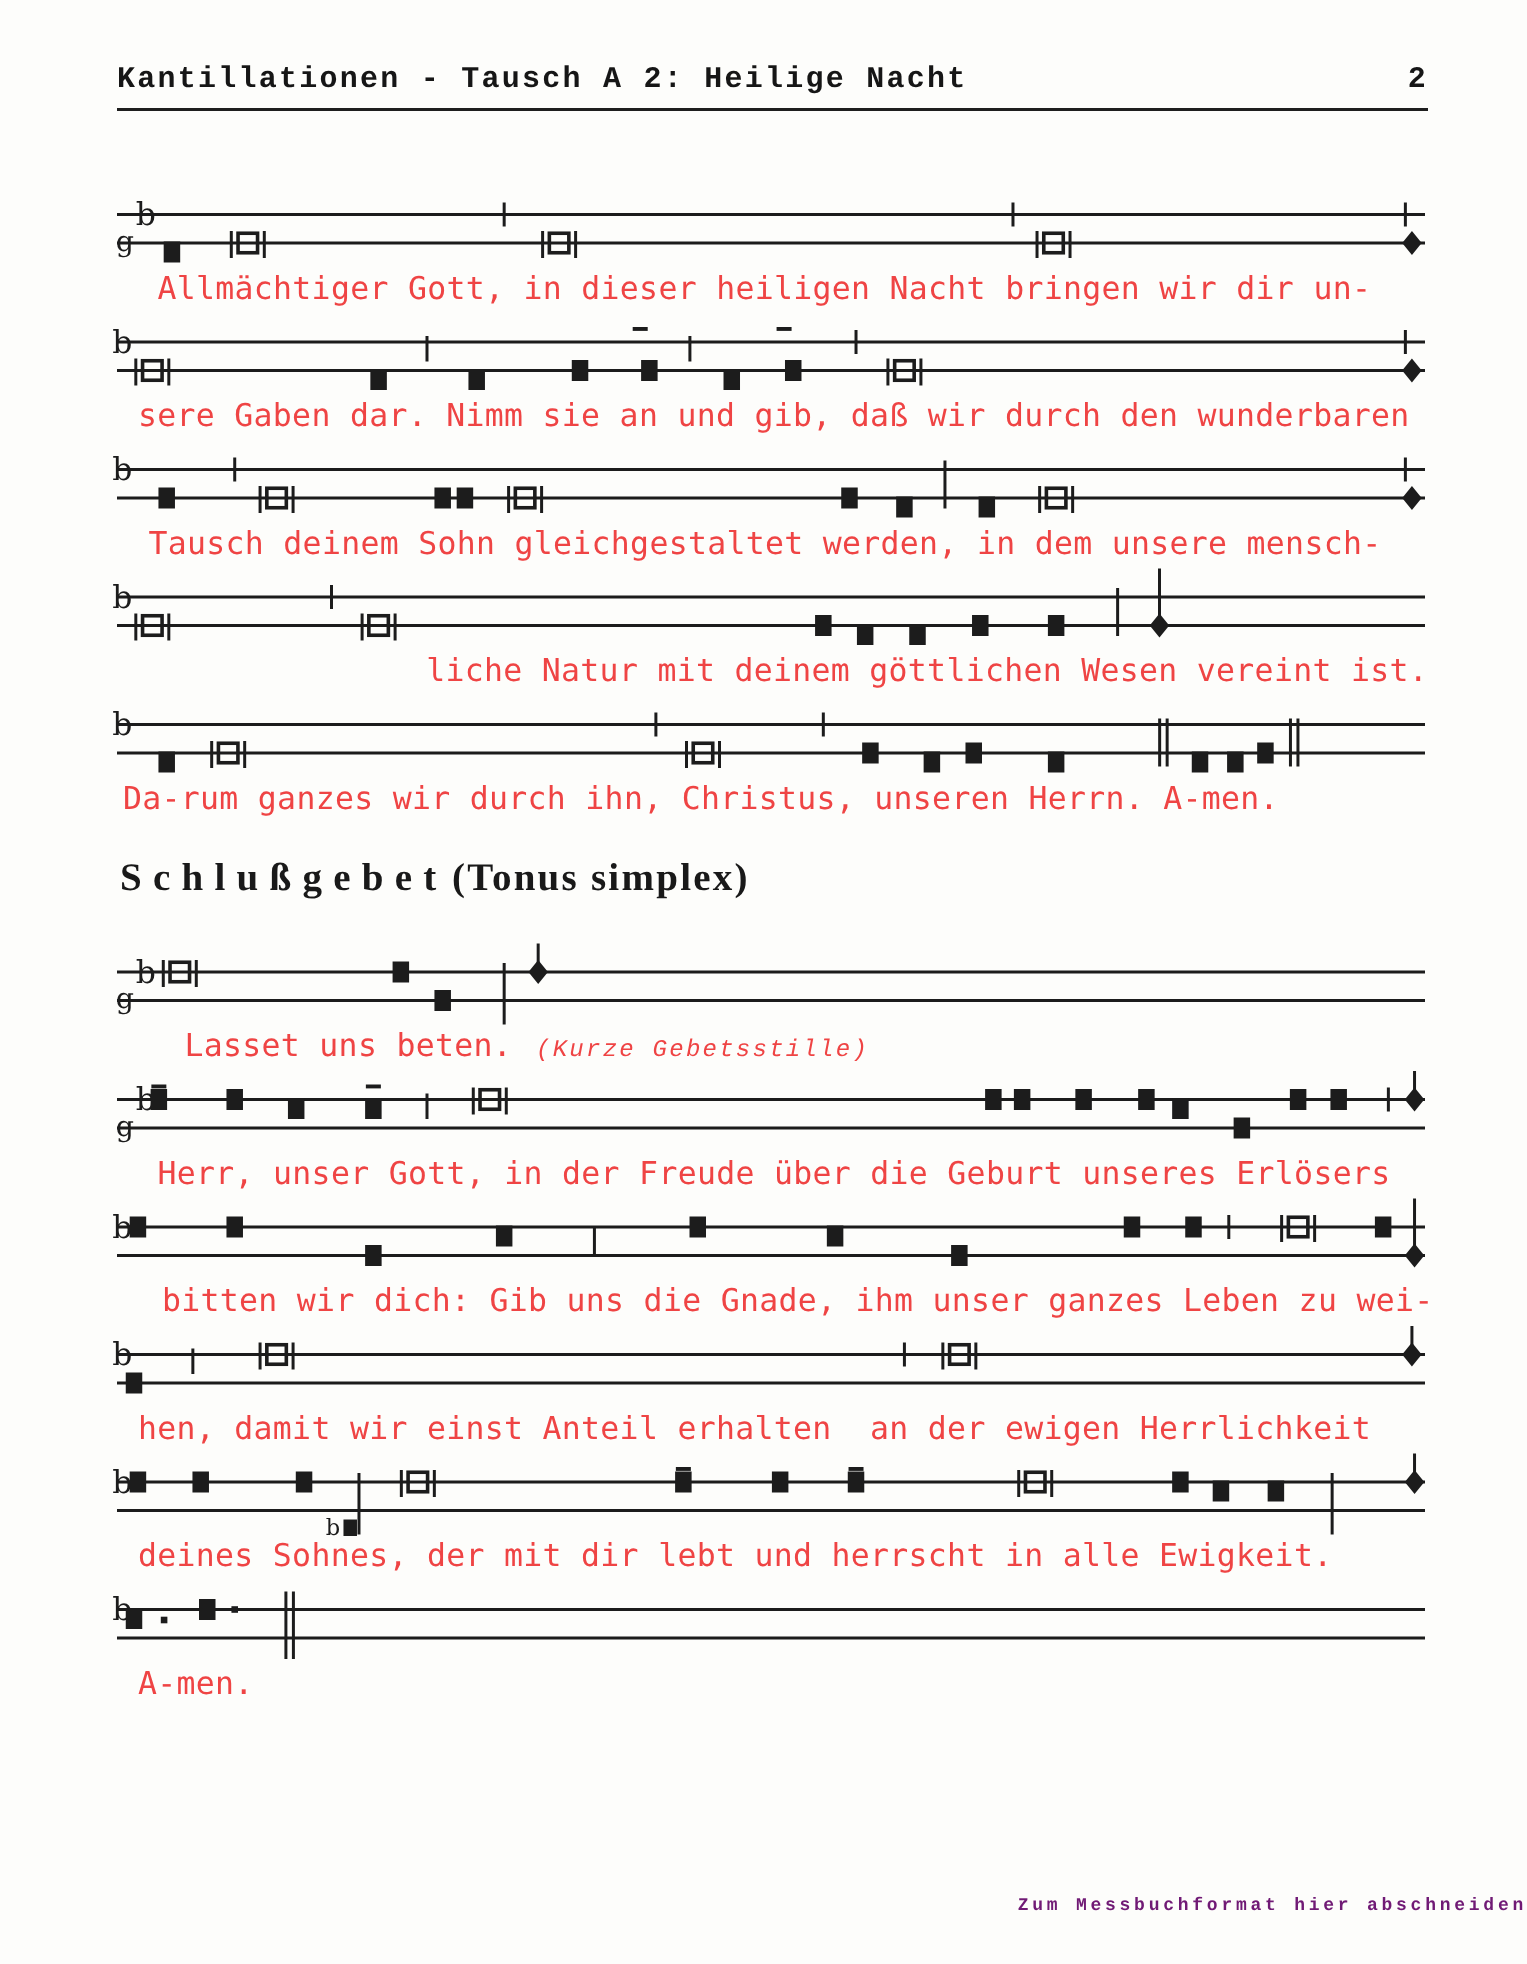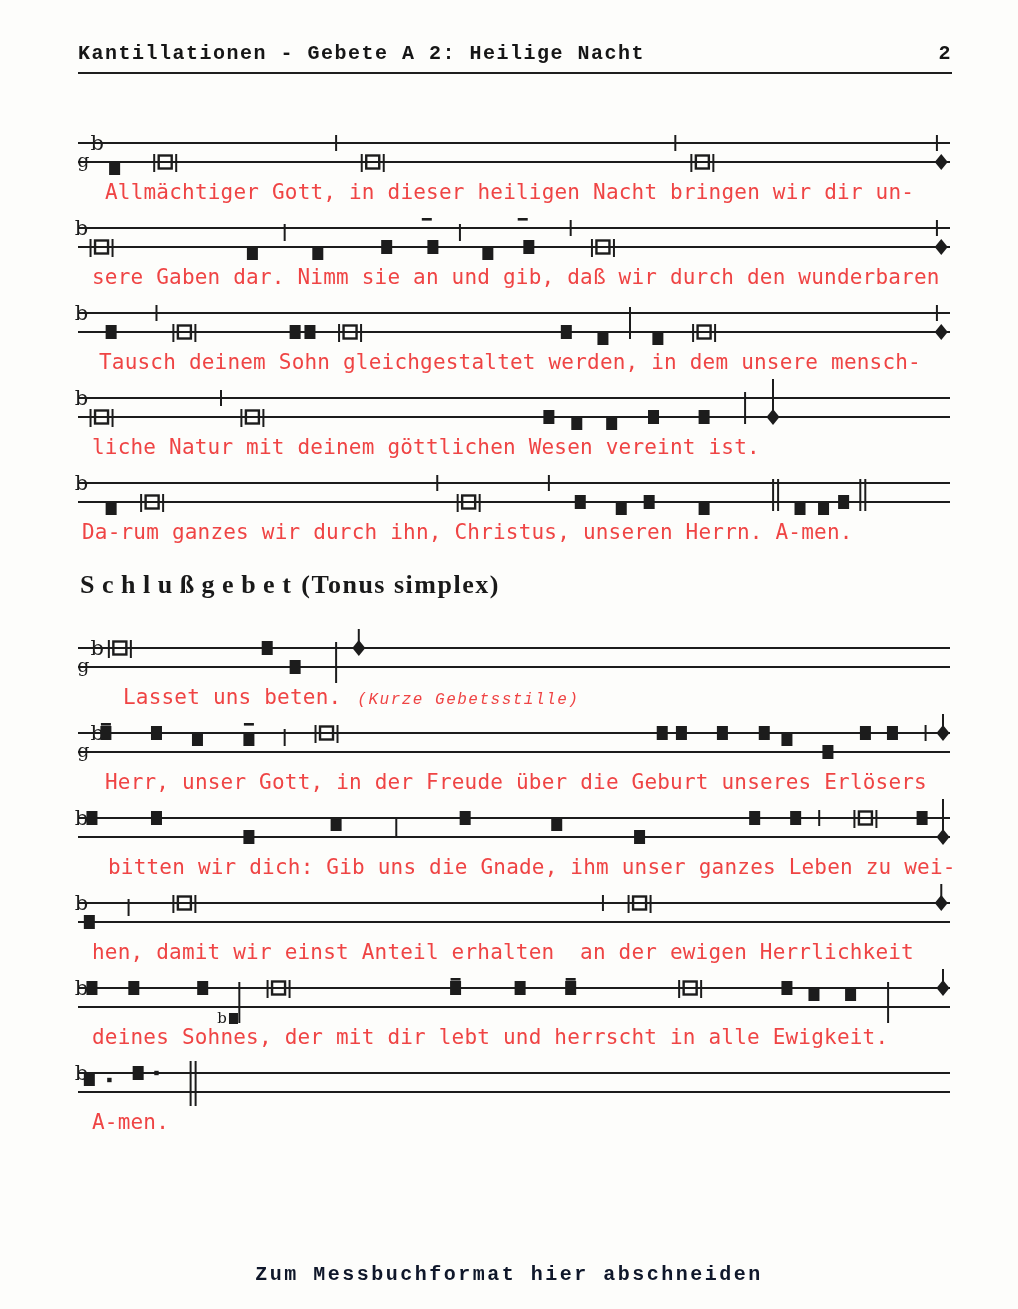--- a/index.html
+++ b/index.html
@@ -28,31 +28,31 @@
     font-family:"Liberation Mono",monospace;font-style:italic;
     font-size:16px;letter-spacing:1.5px;margin-left:16px;
   }
   .section-heading{
     font-family:"Liberation Serif",serif;font-weight:bold;
     font-size:26px;letter-spacing:0.5px;color:#191919;
     margin:24px 0 26px 2px;
   }
   .heading-paren{margin-left:10px;letter-spacing:1.5px;}
   .page-footer{
-    position:absolute;left:0;right:0;top:1263px;text-align:center;
+    position:absolute;left:0;right:0;top:1263px;text-align:right;
     font-family:"Liberation Mono",monospace;font-weight:bold;
-    font-size:20px;letter-spacing:2.5px;color:#0f172a;
+    font-size:12px;letter-spacing:2.5px;color:#701a75;
   }
 </style>
 </head>
 <body>
 
 <div class="page">
   <div class="page-header">
-    <span>Kantillationen - Gebete A 2: Heilige Nacht</span>
+    <span>Kantillationen - Tausch A 2: Heilige Nacht</span>
     <span>2</span>
   </div>
 
   <div class="chant-part1" id="part1">
       <div class="system">
         <svg width="872" height="64" viewBox="0 0 872 64" class="staff">
           <line x1="0" y1="0" x2="0" y2="0" stroke="#1c1c1c" stroke-width="2"></line>
           <line x1="0" y1="22" x2="872" y2="22" stroke="#1c1c1c" stroke-width="2"></line>
           <line x1="0" y1="41" x2="872" y2="41" stroke="#1c1c1c" stroke-width="2"></line>
           <text x="19.183999999999997" y="29" font-size="21" font-family="'DejaVu Serif',serif" text-anchor="middle" fill="#1c1c1c">b</text>
@@ -145,21 +145,21 @@
           <rect x="167.9" y="34.5" width="13" height="13" fill="none" stroke="#1c1c1c" stroke-width="2.4"></rect>
           <rect x="465.38000000000005" y="34" width="11" height="14" fill="#1c1c1c"></rect>
           <rect x="493.28399999999993" y="40" width="11" height="14" fill="#1c1c1c"></rect>
           <rect x="528.164" y="40" width="11" height="14" fill="#1c1c1c"></rect>
           <rect x="570.02" y="34" width="11" height="14" fill="#1c1c1c"></rect>
           <rect x="620.596" y="34" width="11" height="14" fill="#1c1c1c"></rect>
           <line x1="667.08" y1="16" x2="667.08" y2="48" stroke="#1c1c1c" stroke-width="2"></line>
           <line x1="694.984" y1="3" x2="694.984" y2="35" stroke="#1c1c1c" stroke-width="2"></line>
           <polygon points="694.984,33 701.484,41 694.984,49 688.484,41" fill="#1c1c1c"></polygon>
         </svg>
-        <div class="lyric" style="margin-left: 14px;"><span>liche Natur mit deinem göttlichen Wesen vereint ist.</span></div>
+        <div class="lyric" style="margin-left: 14px; text-align: right;"><span>liche Natur mit deinem göttlichen Wesen vereint ist.</span></div>
       </div>
       <div class="system">
         <svg width="872" height="64" viewBox="0 0 872 64" class="staff">
           <line x1="0" y1="0" x2="0" y2="0" stroke="#1c1c1c" stroke-width="2"></line>
           <line x1="0" y1="22" x2="872" y2="22" stroke="#1c1c1c" stroke-width="2"></line>
           <line x1="0" y1="41" x2="872" y2="41" stroke="#1c1c1c" stroke-width="2"></line>
           <text x="3.488" y="29" font-size="21" font-family="'DejaVu Serif',serif" text-anchor="middle" fill="#1c1c1c">b</text>
           <rect x="27.635999999999996" y="40" width="11" height="14" fill="#1c1c1c"></rect>
           <line x1="63.120000000000005" y1="33" x2="63.120000000000005" y2="51" stroke="#1c1c1c" stroke-width="2"></line>
           <line x1="85.12" y1="33" x2="85.12" y2="51" stroke="#1c1c1c" stroke-width="2"></line>

